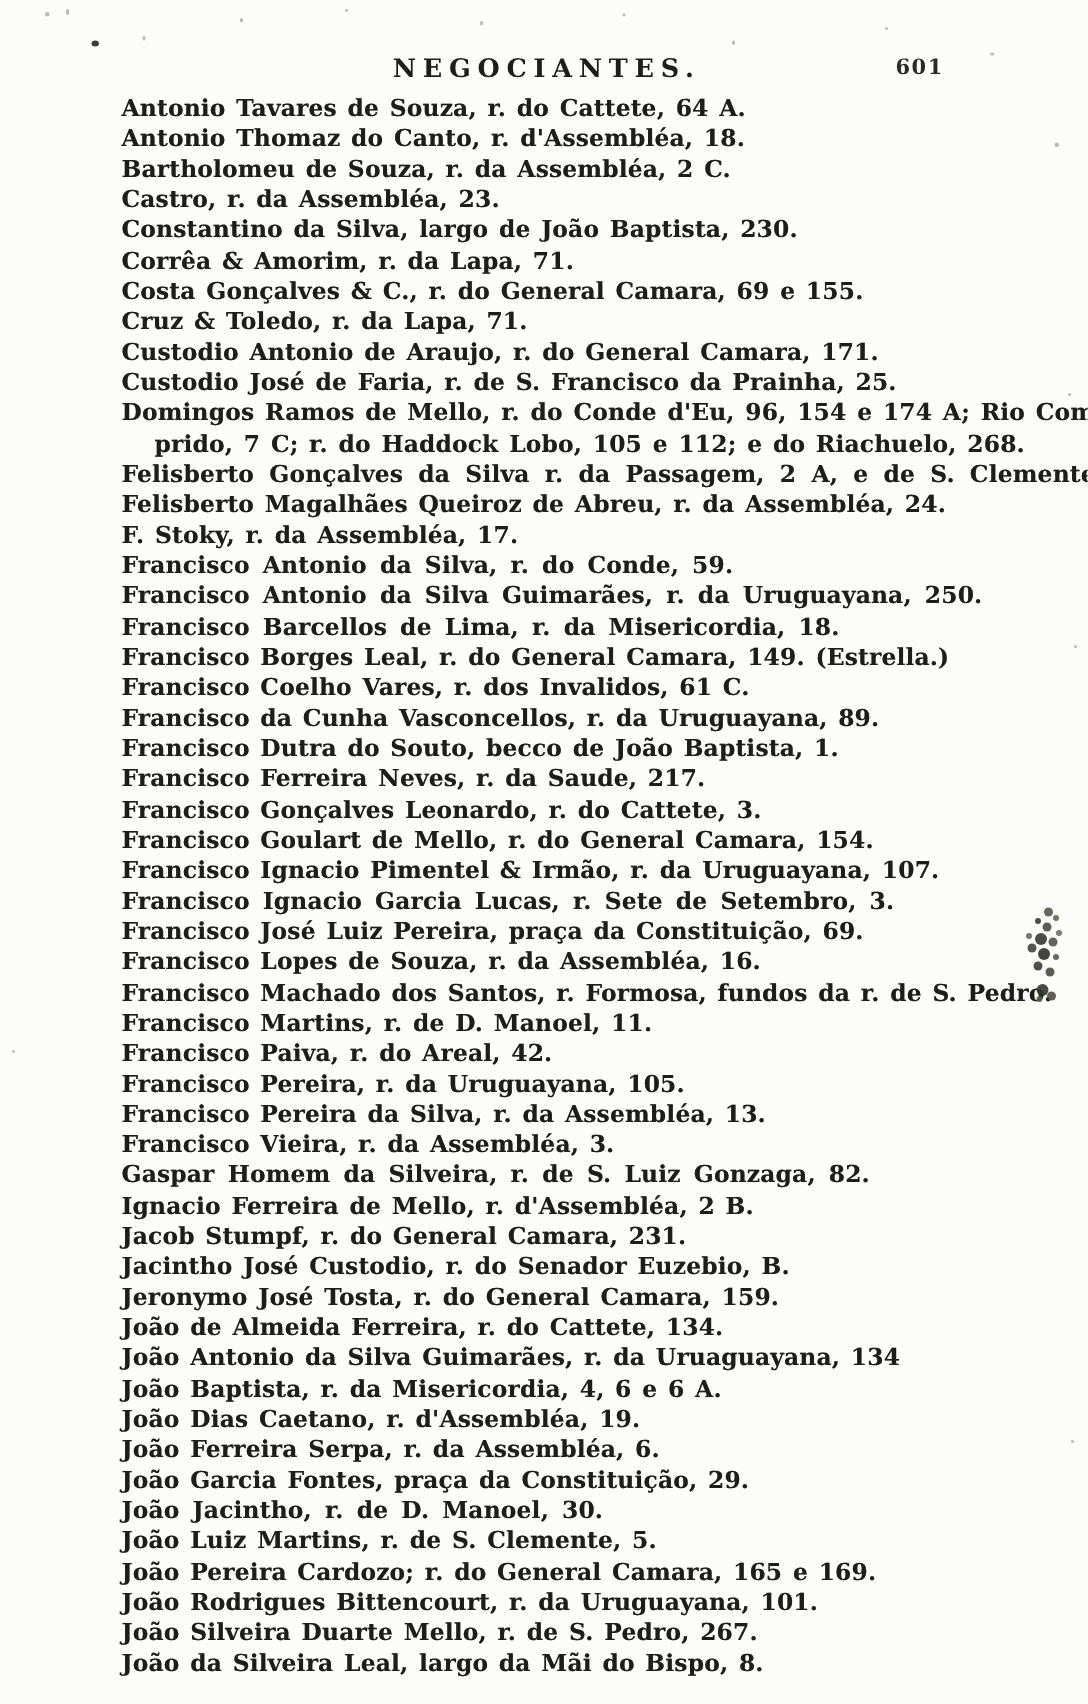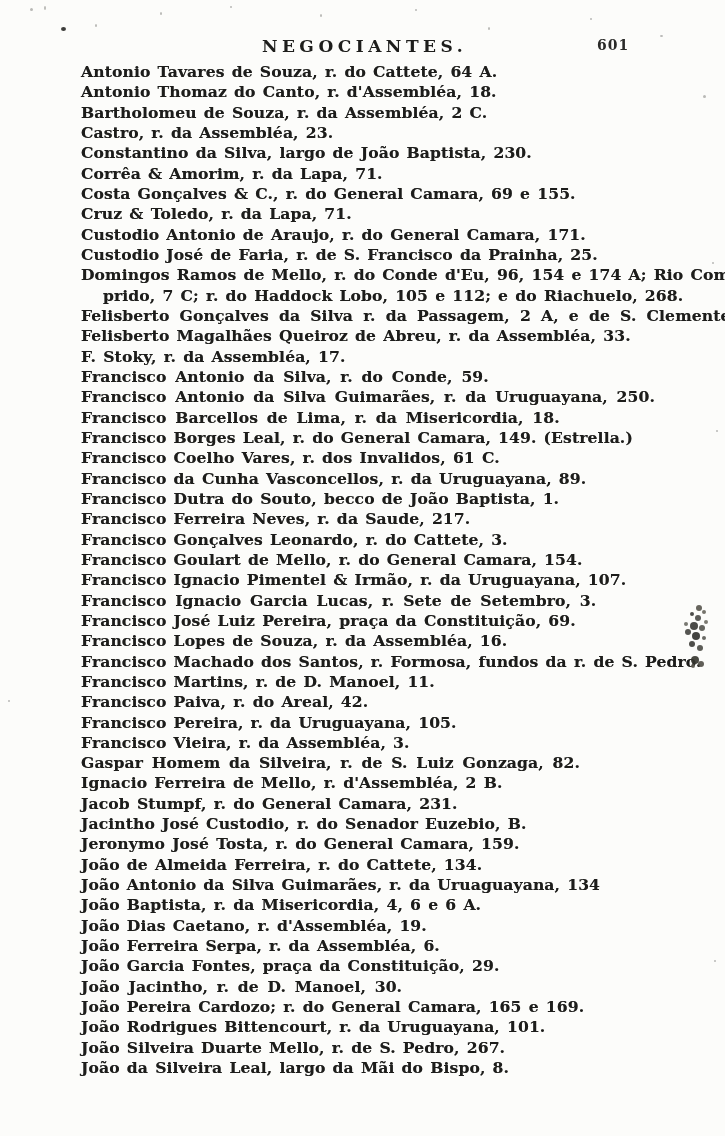--- a/index.html
+++ b/index.html
@@ -80,53 +80,55 @@
     <div class="line">Castro, r. da Assembléa, 23.</div>
     <div class="line">Constantino da Silva, largo de João Baptista, 230.</div>
     <div class="line">Corrêa &amp; Amorim, r. da Lapa, 71.</div>
     <div class="line">Costa Gonçalves &amp; C., r. do General Camara, 69 e 155.</div>
     <div class="line">Cruz &amp; Toledo, r. da Lapa, 71.</div>
     <div class="line">Custodio Antonio de Araujo, r. do General Camara, 171.</div>
     <div class="line">Custodio José de Faria, r. de S. Francisco da Prainha, 25.</div>
     <div class="line">Domingos Ramos de Mello, r. do Conde d'Eu, 96, 154 e 174 A; Rio Com-</div>
     <div class="line cont">prido, 7 C; r. do Haddock Lobo, 105 e 112; e do Riachuelo, 268.</div>
     <div class="line w2">Felisberto Gonçalves da Silva r. da Passagem, 2 A, e de S. Clemente, 3 D.</div>
-    <div class="line">Felisberto Magalhães Queiroz de Abreu, r. da Assembléa, 33.</div>
+    <div class="line">Felisberto Magalhães Queiroz de Abreu, r. da Assembléa, 24.</div>
     <div class="line">F. Stoky, r. da Assembléa, 17.</div>
     <div class="line w1">Francisco Antonio da Silva, r. do Conde, 59.</div>
     <div class="line w1">Francisco Antonio da Silva Guimarães, r. da Uruguayana, 250.</div>
     <div class="line w1">Francisco Barcellos de Lima, r. da Misericordia, 18.</div>
     <div class="line">Francisco Borges Leal, r. do General Camara, 149. (Estrella.)</div>
     <div class="line">Francisco Coelho Vares, r. dos Invalidos, 61 C.</div>
     <div class="line">Francisco da Cunha Vasconcellos, r. da Uruguayana, 89.</div>
     <div class="line">Francisco Dutra do Souto, becco de João Baptista, 1.</div>
     <div class="line">Francisco Ferreira Neves, r. da Saude, 217.</div>
     <div class="line">Francisco Gonçalves Leonardo, r. do Cattete, 3.</div>
     <div class="line">Francisco Goulart de Mello, r. do General Camara, 154.</div>
     <div class="line">Francisco Ignacio Pimentel &amp; Irmão, r. da Uruguayana, 107.</div>
     <div class="line w1">Francisco Ignacio Garcia Lucas, r. Sete de Setembro, 3.</div>
     <div class="line">Francisco José Luiz Pereira, praça da Constituição, 69.</div>
     <div class="line">Francisco Lopes de Souza, r. da Assembléa, 16.</div>
     <div class="line">Francisco Machado dos Santos, r. Formosa, fundos da r. de S. Pedro.</div>
     <div class="line">Francisco Martins, r. de D. Manoel, 11.</div>
     <div class="line">Francisco Paiva, r. do Areal, 42.</div>
     <div class="line">Francisco Pereira, r. da Uruguayana, 105.</div>
+    <div class="line">Francisco Pereira da Silva, r. da Assembléa, 13.</div>
     <div class="line">Francisco Vieira, r. da Assembléa, 3.</div>
     <div class="line w1">Gaspar Homem da Silveira, r. de S. Luiz Gonzaga, 82.</div>
     <div class="line">Ignacio Ferreira de Mello, r. d'Assembléa, 2 B.</div>
     <div class="line">Jacob Stumpf, r. do General Camara, 231.</div>
     <div class="line">Jacintho José Custodio, r. do Senador Euzebio, B.</div>
     <div class="line">Jeronymo José Tosta, r. do General Camara, 159.</div>
     <div class="line">João de Almeida Ferreira, r. do Cattete, 134.</div>
     <div class="line">João Antonio da Silva Guimarães, r. da Uruaguayana, 134</div>
     <div class="line">João Baptista, r. da Misericordia, 4, 6 e 6 A.</div>
     <div class="line">João Dias Caetano, r. d'Assembléa, 19.</div>
     <div class="line">João Ferreira Serpa, r. da Assembléa, 6.</div>
     <div class="line">João Garcia Fontes, praça da Constituição, 29.</div>
     <div class="line w1">João Jacintho, r. de D. Manoel, 30.</div>
+    <div class="line">João Luiz Martins, r. de S. Clemente, 5.</div>
     <div class="line">João Pereira Cardozo; r. do General Camara, 165 e 169.</div>
     <div class="line">João Rodrigues Bittencourt, r. da Uruguayana, 101.</div>
     <div class="line">João Silveira Duarte Mello, r. de S. Pedro, 267.</div>
     <div class="line">João da Silveira Leal, largo da Mãi do Bispo, 8.</div>
   </div>
 
   <div class="smudge"></div>
   <div class="speck dark" style="left:61px;top:27px;width:5px;height:4px;"></div>
   <div class="speck" style="left:30px;top:8px;width:3px;height:3px;"></div>
   <div class="speck" style="left:44px;top:6px;width:2px;height:4px;"></div>

